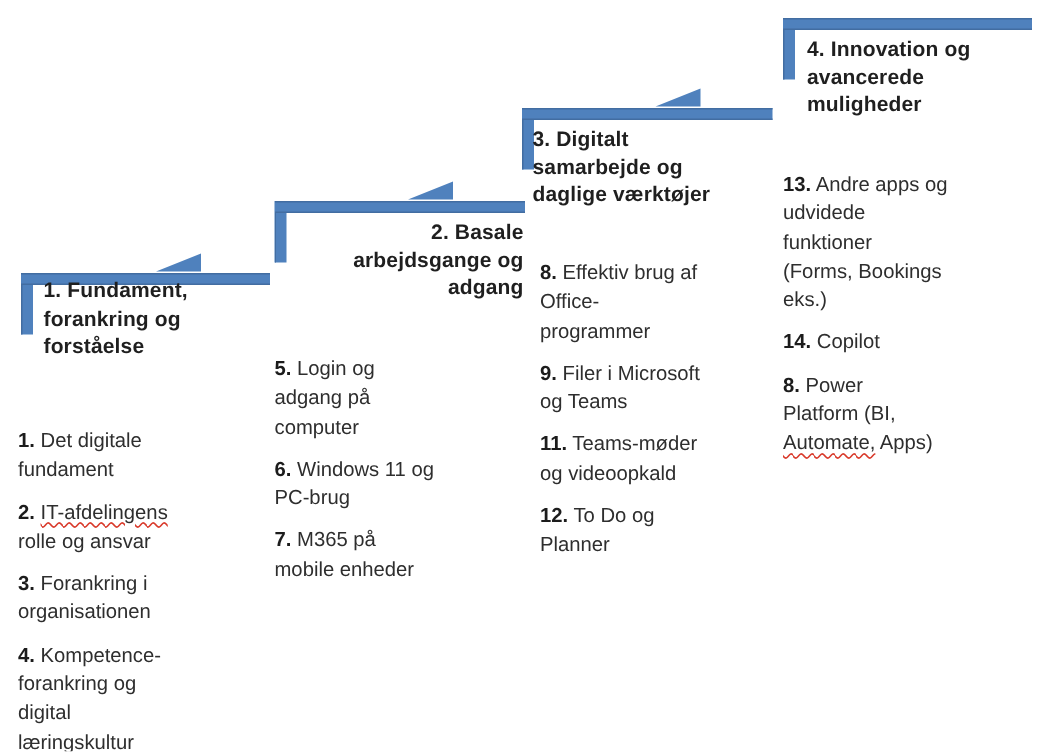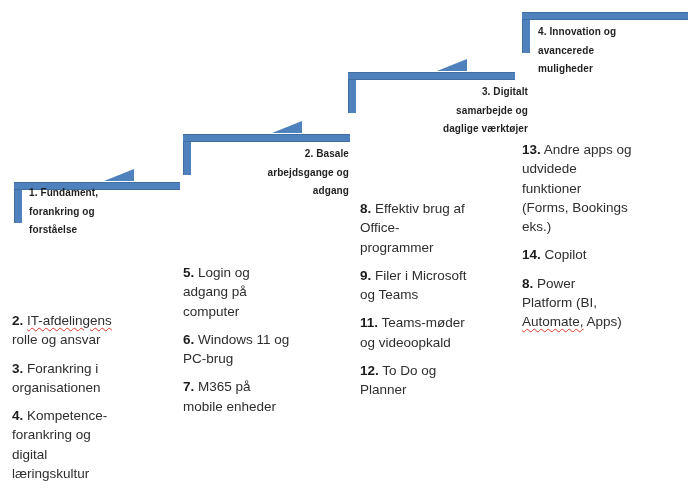--- a/index.html
+++ b/index.html
@@ -20,28 +20,28 @@
     width:8px;
     background:var(--bar,#4f81bd);
     box-shadow:inset 1px 0 0 #426da1;
   }
   .tri{
     width:0;height:0;
     border-left:30px solid transparent;
     border-bottom:12px solid var(--triangle,#4f81bd);
   }
   .heading{
-    font-size:10px;
+    font-size:14px;
     font-weight:700;
     line-height:18.5px;
     color:#1f1f1f;
     white-space:pre-line;
     letter-spacing:0.1px;
   }
-  .items{font-size:13.5px;color:#2e2e2e;margin-top:27px;}
+  .items{font-size:13.5px;color:#2e2e2e;}
   .items p{
     margin:0 0 9px 0;
     line-height:19.3px;
     white-space:pre-line;
   }
   .items b{font-weight:700;color:#1c1c1c;}
   .sq{
     text-decoration-line:underline;
     text-decoration-style:wavy;
     text-decoration-color:var(--squiggle,#d93a2b);
@@ -58,41 +58,43 @@
   
   #s2 .bar{left:183px;top:134px;width:167px;}
   #s2 .leg{left:183px;top:142px;height:33px;}
   #s2 .tri{left:272px;top:121px;}
   #s2 .heading{left:199px;top:145px;width:150px;text-align:right;}
   #s2 .items{left:183px;top:236px;width:156px;}
   
   #s3 .bar{left:348px;top:72px;width:167px;}
   #s3 .leg{left:348px;top:80px;height:33px;}
   #s3 .tri{left:437px;top:59px;}
-  #s3 .heading{left:368px;top:83px;width:160px;text-align:right;}
+  #s3 .heading{left:355px;top:83px;width:160px;}
   #s3 .items{left:360px;top:172px;width:163px;}
   
   #s4 .bar{left:522px;top:12px;width:166px;}
   #s4 .leg{left:522px;top:20px;height:33px;}
   #s4 .heading{left:538px;top:23px;width:154px;}
   #s4 .items{left:522px;top:113px;width:172px;}
 </style>
 </head>
 <body>
 
 <div class="canvas">
 
   <div id="s1">
     <div class="bar"></div>
     <div class="leg"></div>
     <div class="tri"></div>
     <div class="heading">1. Fundament,
 forankring og
 forståelse</div>
     <div class="items">
+      <p><b>1.</b> <span>Det digitale
+fundament</span><span class="sq"></span><span></span></p>
       <p><b>2.</b> <span></span><span class="sq">IT-afdelingens</span><span>
 rolle og ansvar</span></p>
       <p><b>3.</b> <span>Forankring i
 organisationen</span><span class="sq"></span><span></span></p>
       <p><b>4.</b> <span>Kompetence-
 forankring og
 digital
 læringskultur</span><span class="sq"></span><span></span></p>
     </div>
   </div>

